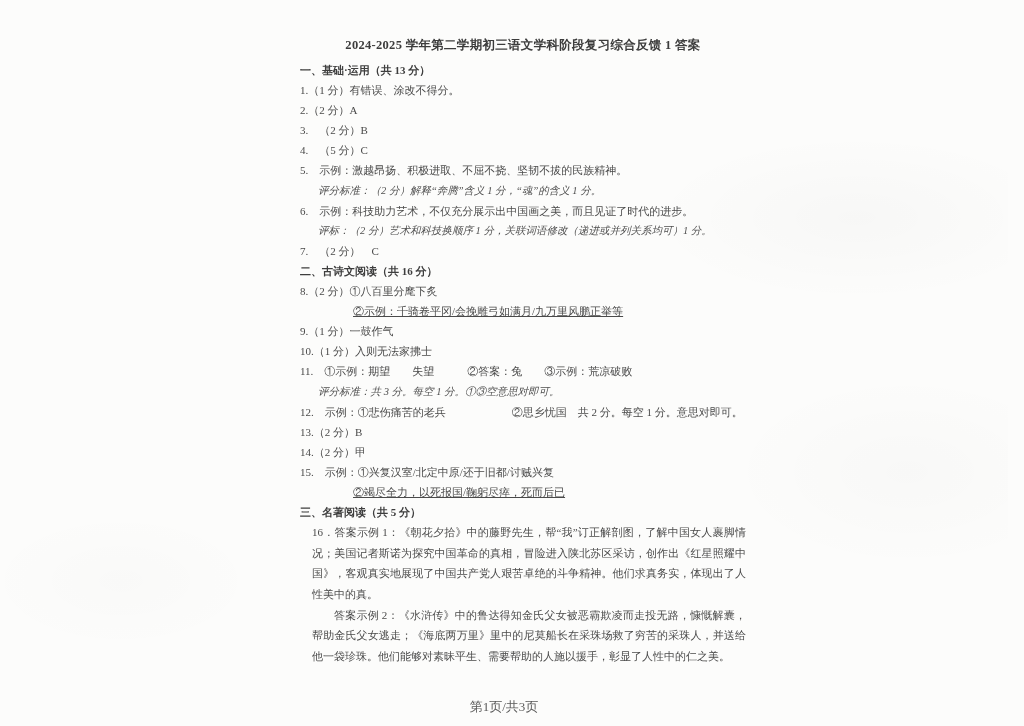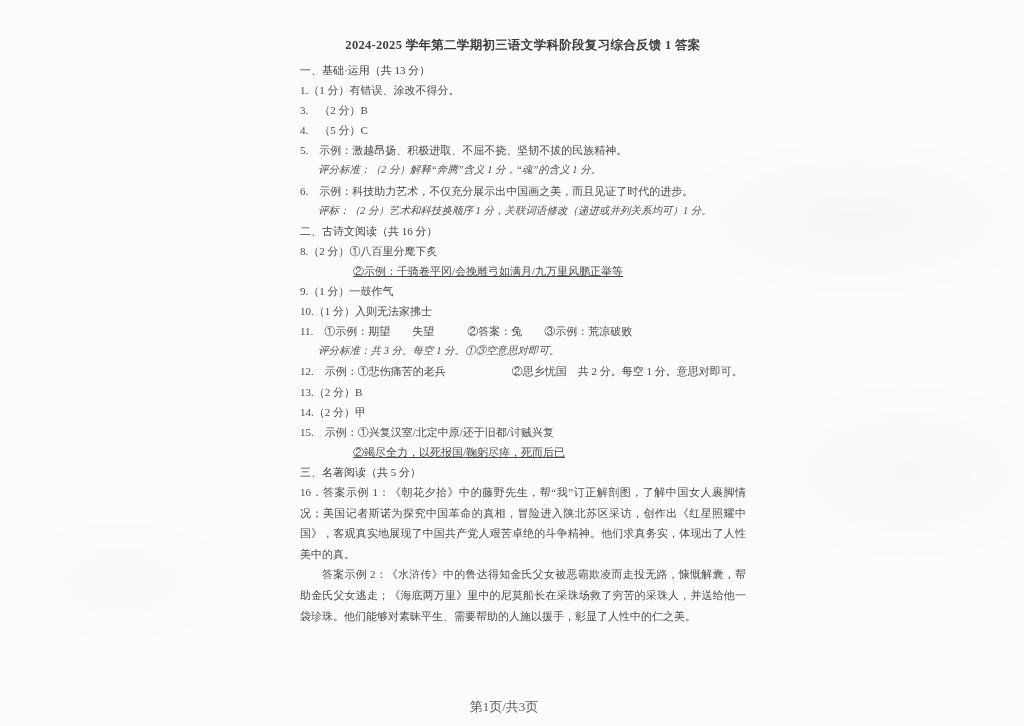--- a/index.html
+++ b/index.html
@@ -32,57 +32,60 @@
   .content {
     position: absolute;
     left: 300px; top: 60px; width: 446px;
   }
   .line {
     font-size: 11px;
     line-height: 20.1px;
     white-space: pre-wrap;
     color: #4a4a4a;
   }
-  .style-heading { font-weight: normal; color: #3e3e3e; }
+  .style-heading { font-weight: bold; color: #3e3e3e; }
   .style-item { }
   .style-score {
     padding-left: 18px;
     font-style: italic;
     font-size: 10.5px;
     color: #505050;
   }
   .style-sub2 { padding-left: 53px; text-decoration: underline; }
   .style-para, .style-para-indent {
     text-align: justify;
     line-height: 20.6px;
     white-space: normal;
+    margin-left: 12px;
   }
   .style-para-indent { text-indent: 2em; }
   .footer {
     position: absolute;
     left: 0; right: 0; top: 698px;
     text-align: center;
     font-size: 13px;
     color: #5a5a5a;
   }
 </style>
 </head>
 <body>
 
 <div class="page">
   <div class="title">2024-2025 学年第二学期初三语文学科阶段复习综合反馈 1 答案</div>
   <div class="content">
       <div class="line style-heading">一、基础·运用（共 13 分）</div>
       <div class="line style-item">1.（1 分）有错误、涂改不得分。</div>
+      <div class="line style-item">2.（2 分）A</div>
       <div class="line style-item">3.　（2 分）B</div>
       <div class="line style-item">4.　（5 分）C</div>
       <div class="line style-item">5.　示例：激越昂扬、积极进取、不屈不挠、坚韧不拔的民族精神。</div>
       <div class="line style-score">评分标准：（2 分）解释“奔腾”含义 1 分，“魂”的含义 1 分。</div>
       <div class="line style-item">6.　示例：科技助力艺术，不仅充分展示出中国画之美，而且见证了时代的进步。</div>
       <div class="line style-score">评标：（2 分）艺术和科技换顺序 1 分，关联词语修改（递进或并列关系均可）1 分。</div>
+      <div class="line style-item">7.　（2 分）　C</div>
       <div class="line style-heading">二、古诗文阅读（共 16 分）</div>
       <div class="line style-item">8.（2 分）①八百里分麾下炙</div>
       <div class="line style-sub2">②示例：千骑卷平冈/会挽雕弓如满月/九万里风鹏正举等</div>
       <div class="line style-item">9.（1 分）一鼓作气</div>
       <div class="line style-item">10.（1 分）入则无法家拂士</div>
       <div class="line style-item">11.　①示例：期望　　失望　　　②答案：兔　　③示例：荒凉破败</div>
       <div class="line style-score">评分标准：共 3 分。每空 1 分。①③空意思对即可。</div>
       <div class="line style-item">12.　示例：①悲伤痛苦的老兵　　　　　　②思乡忧国　共 2 分。每空 1 分。意思对即可。</div>
       <div class="line style-item">13.（2 分）B</div>
       <div class="line style-item">14.（2 分）甲</div>

